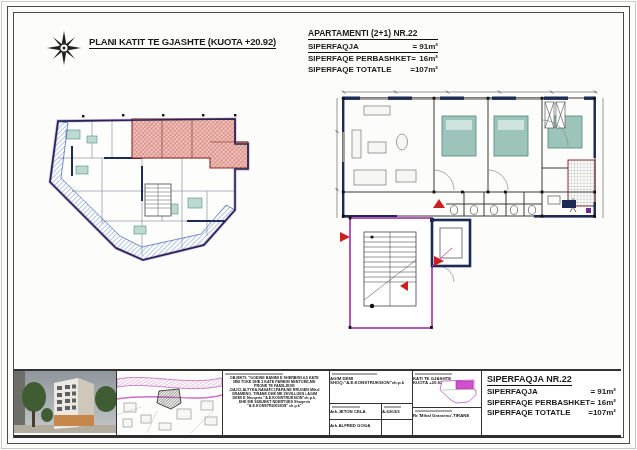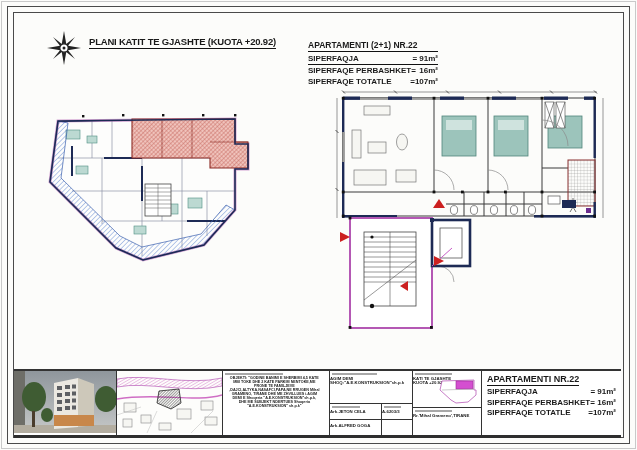--- a/index.html
+++ b/index.html
@@ -8,21 +8,21 @@
   .frame{position:absolute;pointer-events:none;}
   #frame-outermost{left:1px;top:1px;width:633px;height:446px;border:1px solid #c9c9c9;}
   #frame-outer{left:7px;top:6px;width:621px;height:436px;border:1.6px solid #4a4a4a;}
   #frame-inner{left:13px;top:12px;width:609px;height:424px;border:1px solid #4a4a4a;}
 
   
   #main-title{position:absolute;left:89px;top:36px;font-size:9.5px;font-weight:700;
               letter-spacing:-0.2px;border-bottom:1.6px solid #111;padding-bottom:1px;}
   #compass{position:absolute;left:45px;top:29px;}
 
-  #apt-summary{position:absolute;left:308px;top:40px;width:130px;font-size:8px;font-weight:700;}
+  #apt-summary{position:absolute;left:308px;top:28px;width:130px;font-size:8px;font-weight:700;}
   #apt-summary .t{font-size:8.5px;border-bottom:1.2px solid #111;padding-bottom:1px;margin-bottom:1px;}
   #apt-summary .row{display:flex;justify-content:space-between;line-height:11px;}
   #apt-summary .row.ul{border-bottom:1.2px solid #111;}
 
   
   .plan{position:absolute;}
   #key-plan{left:42px;top:106px;}
   #unit-plan{left:334px;top:90px;}
 
   
@@ -444,21 +444,21 @@
           <line x1="4" y1="12" x2="36" y2="11" stroke="#999" stroke-width="0.5"></line>
         </svg>
       </div>
       <div class="tb-row" style="height:27px;display:block;">
         <div class="smudge"></div>
         <div class="micro">Rr.'Mihal Grameno',TIRANE</div>
       </div>
     </div>
 
     <div class="tb-col" id="tb-apt" style="flex:1;border-right:none;">
-      <div class="t">APARTAMENTI NR.22</div>
+      <div class="t">SIPERFAQJA NR.22</div>
       <div class="row">
         <span>SIPERFAQJA</span>
         <span>=  91m²</span>
       </div>
       <div class="row">
         <span>SIPERFAQE PERBASHKET=</span>
         <span>16m²</span>
       </div>
       <div class="row">
         <span>SIPERFAQE TOTATLE</span>

